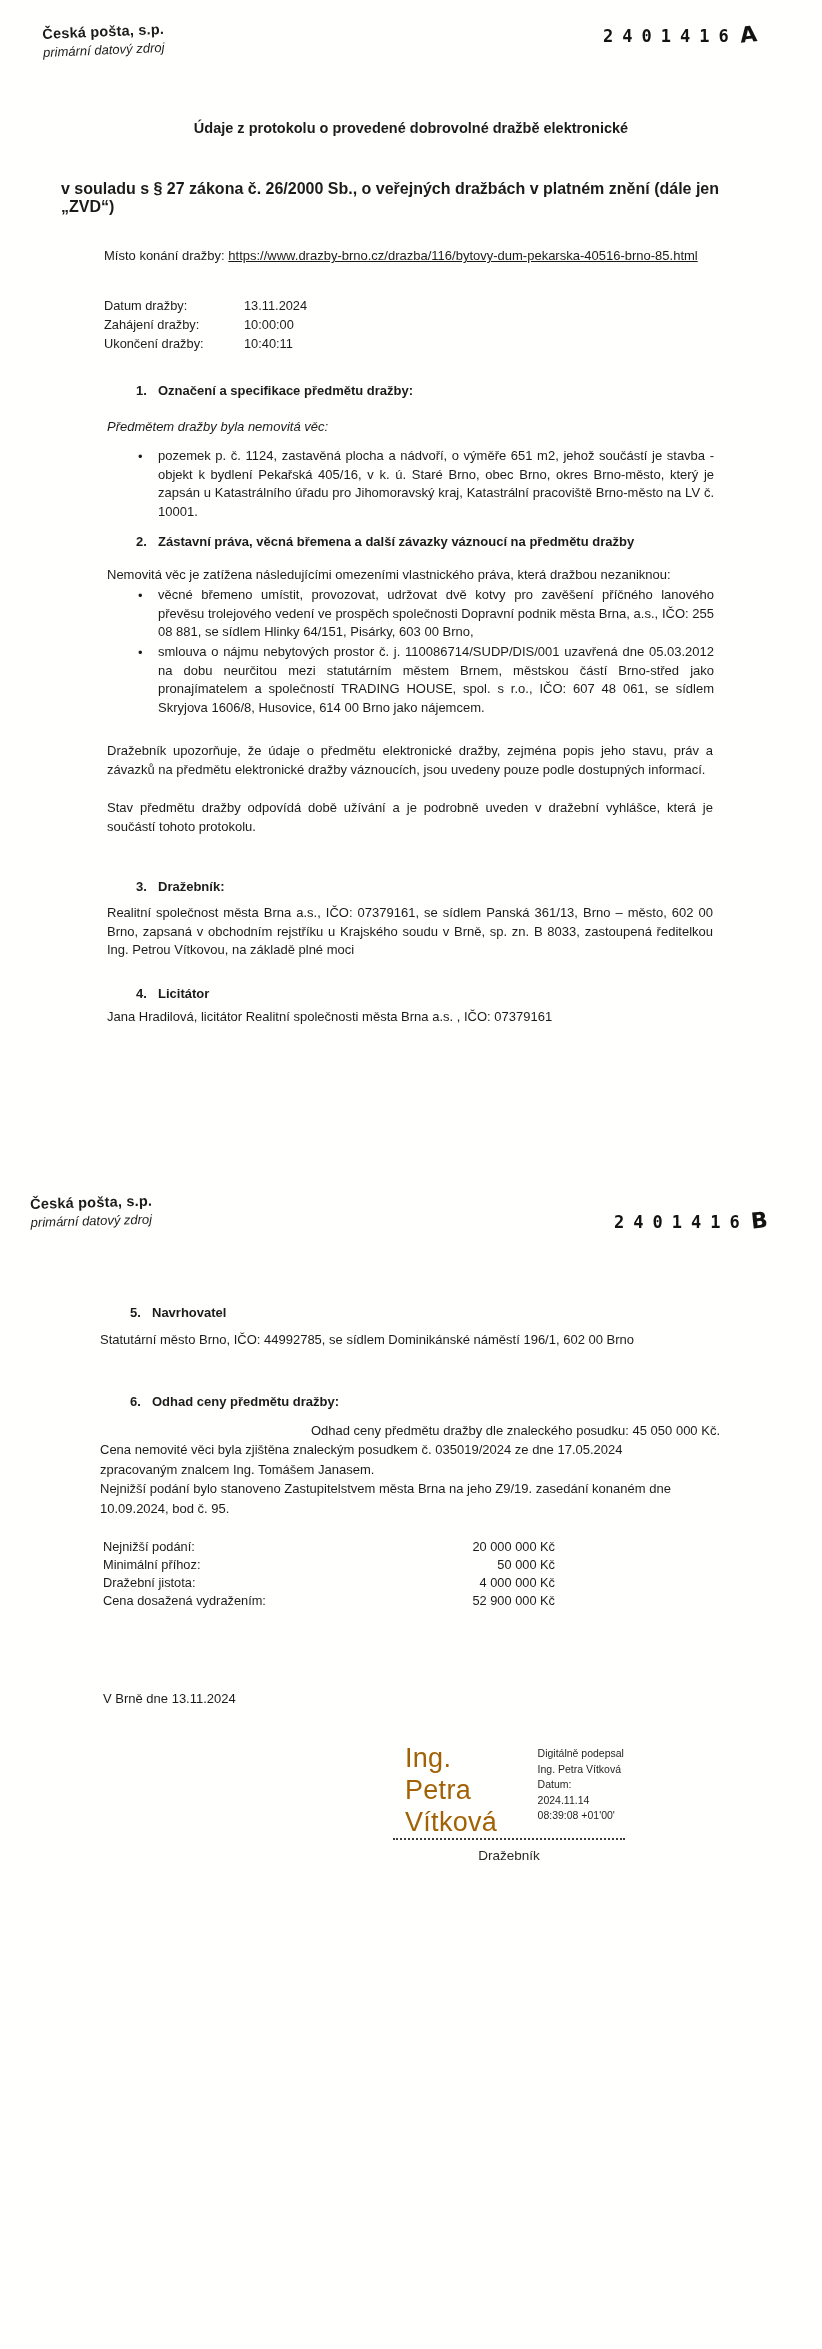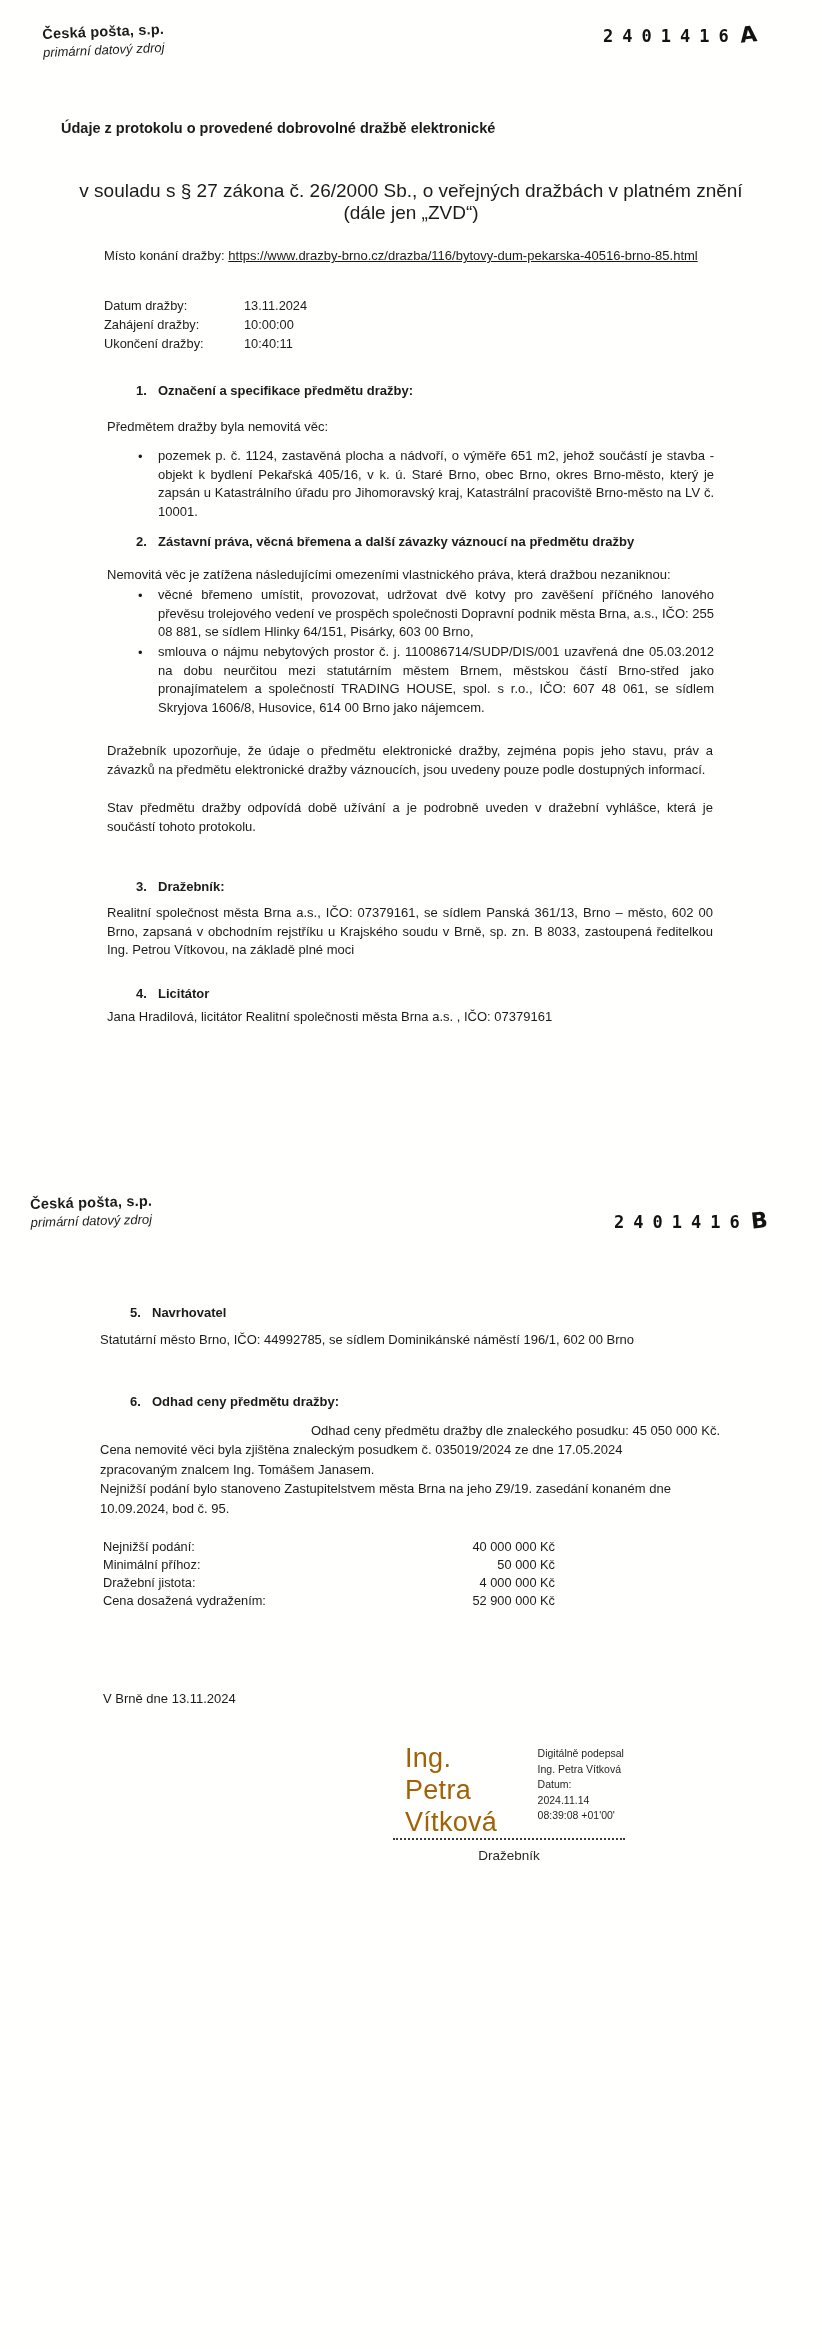--- a/index.html
+++ b/index.html
@@ -13,24 +13,24 @@
   
   .hdr-org{font-size:14.5px;font-weight:bold;letter-spacing:.2px;}
   .hdr-tag{font-size:13px;font-style:italic;margin-top:3px;}
   .hdr-rot1{transform:rotate(-2.4deg);transform-origin:left top;}
   .hdr-rot2{transform:rotate(-1.6deg);transform-origin:left top;}
   .stamp{font-family:"DejaVu Sans Mono",monospace;font-weight:bold;font-size:17px;
          letter-spacing:9px;color:#151515;white-space:nowrap;}
   .stamp .ltr{font-family:"DejaVu Sans",sans-serif;font-size:22px;letter-spacing:0;
               display:inline-block;transform:rotate(-6deg);margin-left:2px;}
   
-  .title{font-size:14.5px;font-weight:bold;text-align:left;}
+  .title{font-size:14.5px;font-weight:bold;text-align:center;}
   .docnum{font-size:13px;text-align:center;}
   .docnum b{font-size:13.5px;}
-  .lawline{font-size:19px;text-align:center;}
+  .lawline{font-size:16px;text-align:left;font-weight:bold;}
   
   .body-txt{font-size:13px;line-height:18.6px;text-align:justify;}
   .venue{font-size:13px;line-height:27px;word-break:break-all;}
   .venue a{color:#1d1d1d;text-decoration:underline;}
   .metarow{display:flex;font-size:12.8px;line-height:19px;}
   .metarow .ml{width:140px;}
   .sec-head{font-size:13px;font-weight:bold;display:flex;}
   .sec-head .num{width:22px;}
   .bullet-row{display:flex;}
   .bullet-row .dot{width:20px;flex:0 0 20px;position:relative;}
@@ -79,21 +79,21 @@
     <div class="metarow">
       <span class="ml">Ukončení dražby:</span>
       <span>10:40:11</span>
     </div>
   </div>
 
   <div class="abs sec-head" style="left:136px;top:383px;width:580px;">
     <span class="num">1.</span>
     <span>Označení a specifikace předmětu dražby:</span>
   </div>
-  <div class="abs body-txt" style="left:107px;top:418px;width:606px;text-align:left;">Předmětem dražby byla nemovitá věc:</div>
+  <div class="abs body-txt" style="left:107px;top:418px;width:606px;text-align:left;font-style:italic;">Předmětem dražby byla nemovitá věc:</div>
   <div class="abs bullet-row" style="left:138px;top:447px;width:576px;">
     <span class="dot"></span>
     <div class="btext">pozemek p. č. 1124, zastavěná plocha a nádvoří, o výměře 651 m2, jehož součástí je stavba - objekt k bydlení Pekařská 405/16, v k. ú. Staré Brno, obec Brno, okres Brno-město, který je zapsán u Katastrálního úřadu pro Jihomoravský kraj, Katastrální pracoviště Brno-město na LV č. 10001.</div>
   </div>
 
   <div class="abs sec-head" style="left:136px;top:534px;width:600px;">
     <span class="num">2.</span>
     <span>Zástavní práva, věcná břemena a další závazky váznoucí na předmětu dražby</span>
   </div>
   <div class="abs body-txt" style="left:107px;top:566px;width:610px;text-align:left;">Nemovitá věc je zatížena následujícími omezeními vlastnického práva, která dražbou nezaniknou:</div>
@@ -144,21 +144,21 @@
     <div class="body-txt" style="text-align:right;line-height:19.4px;">Odhad ceny předmětu dražby dle znaleckého posudku: 45 050 000 Kč.</div>
     <div class="body-txt" style="text-align:left;line-height:19.4px;">Cena nemovité věci byla zjištěna znaleckým posudkem č. 035019/2024 ze dne 17.05.2024</div>
     <div class="body-txt" style="text-align:left;line-height:19.4px;">zpracovaným znalcem Ing. Tomášem Janasem.</div>
     <div class="body-txt" style="text-align:left;line-height:19.4px;">Nejnižší podání bylo stanoveno Zastupitelstvem města Brna na jeho Z9/19. zasedání konaném dne</div>
     <div class="body-txt" style="text-align:left;line-height:19.4px;">10.09.2024, bod č. 95.</div>
   </div>
 
   <div class="abs" style="left:103px;top:1538px;width:452px;text-align:center;">
     <div class="pricerow">
       <span>Nejnižší podání:</span>
-      <span>40 000 000 Kč</span>
+      <span>20 000 000 Kč</span>
     </div>
     <div class="pricerow">
       <span>Minimální příhoz:</span>
       <span>50 000 Kč</span>
     </div>
     <div class="pricerow">
       <span>Dražební jistota:</span>
       <span>4 000 000 Kč</span>
     </div>
     <div class="pricerow">

